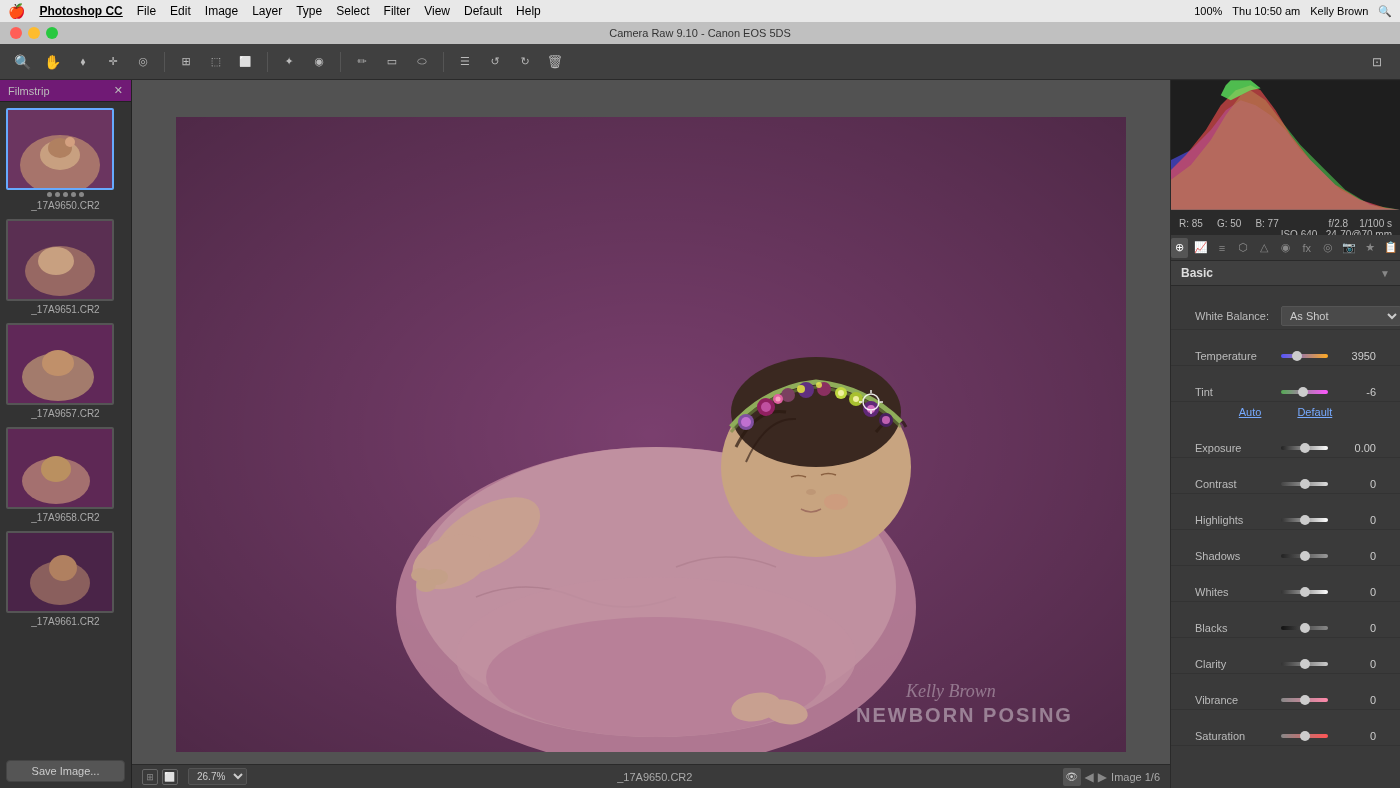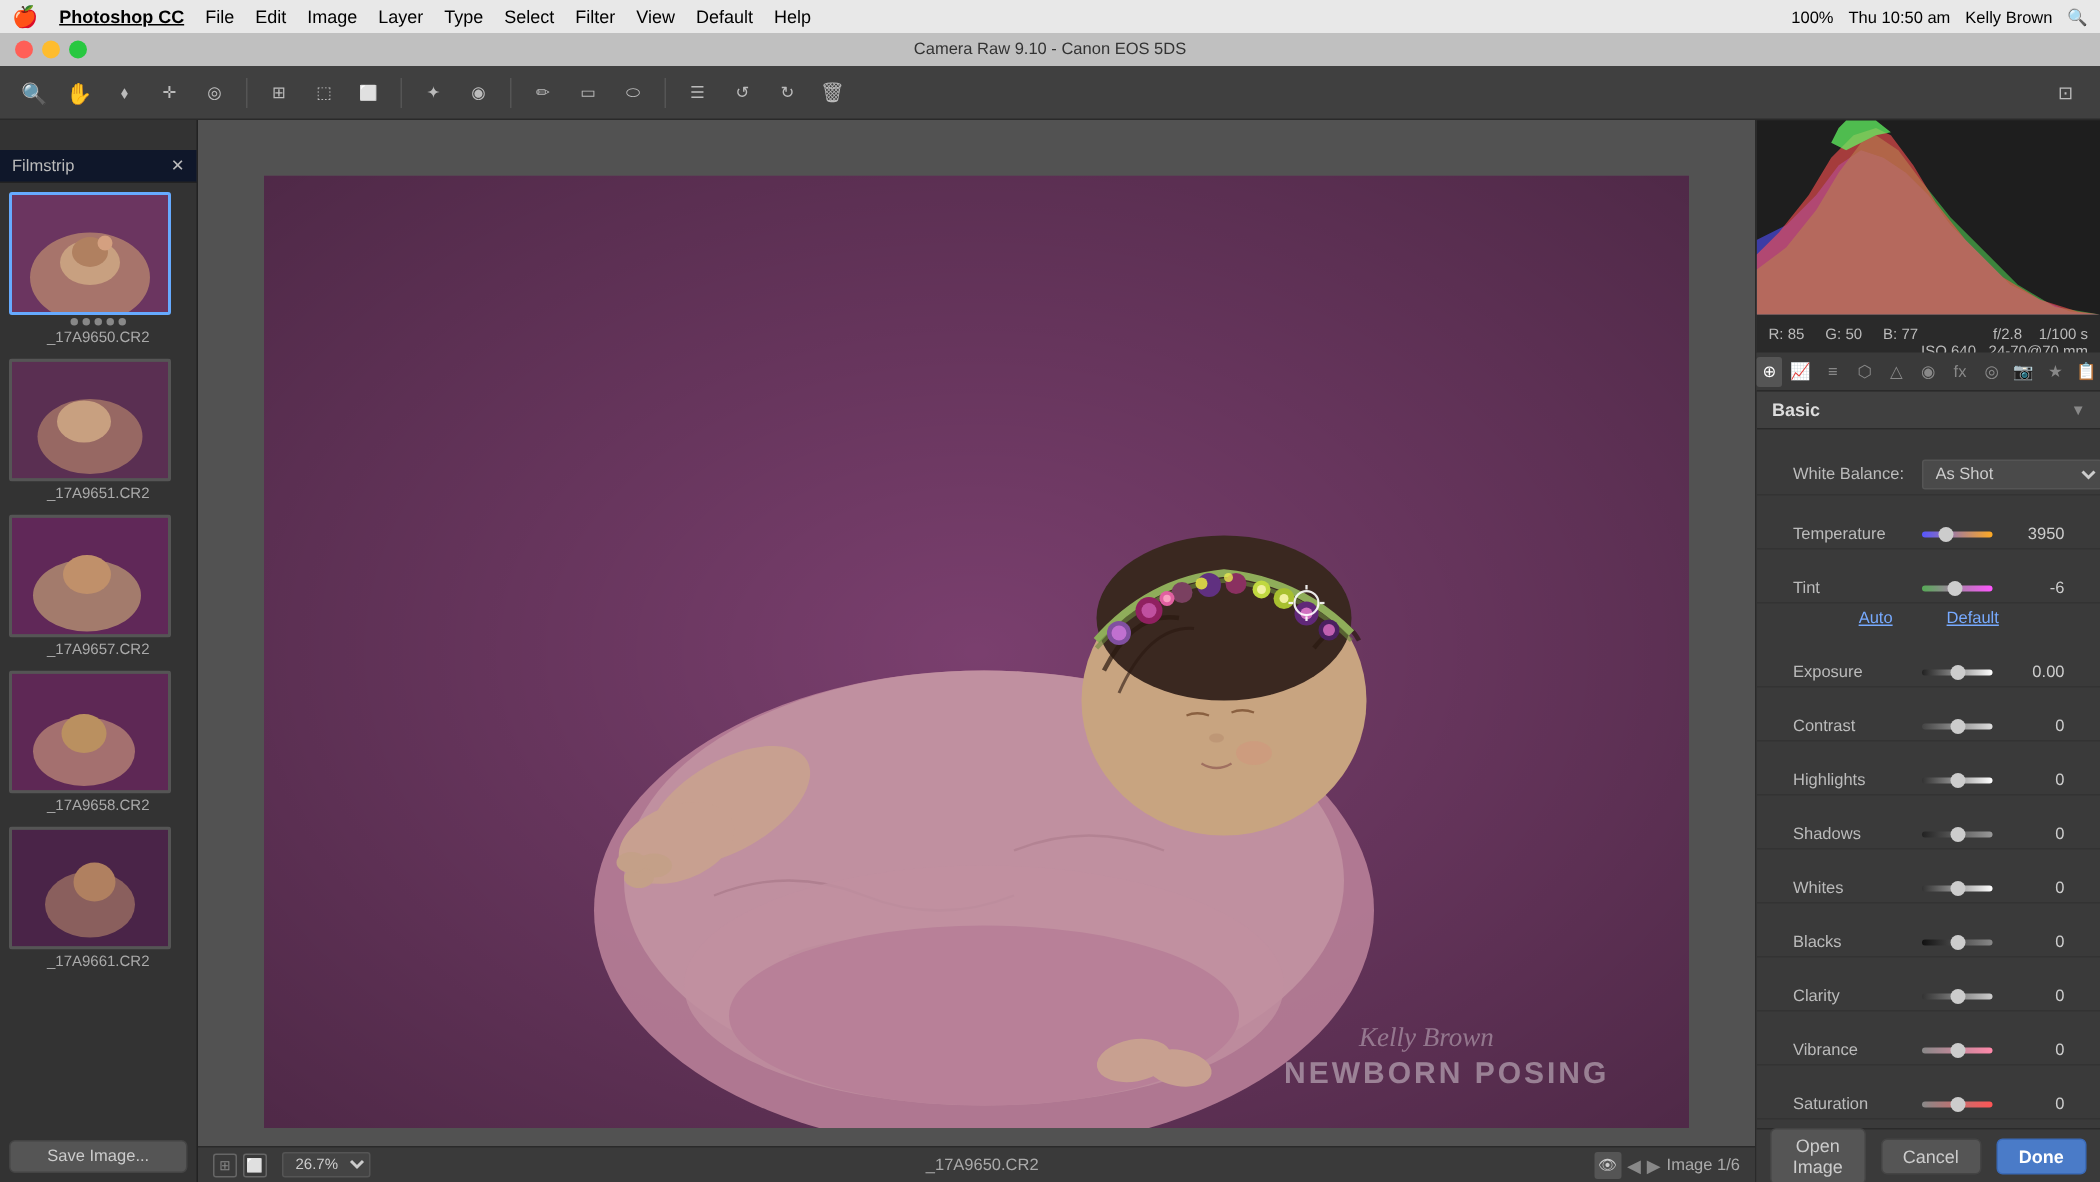--- a/index.html
+++ b/index.html
@@ -26,21 +26,21 @@
       color: #000;
       font-size: 12px;
       flex-shrink: 0;
     }
     #menu-bar .apple-logo { font-size: 14px; }
     #menu-bar .app-name { font-weight: bold; color: #000; text-decoration: underline; }
     #menu-bar .menu-item { color: #000; cursor: pointer; }
     .menu-bar-right {
       margin-left: auto;
       display: flex;
-      align-items: flex-end;
+      align-items: center;
       gap: 10px;
       font-size: 11px;
     }
 
     
     #title-bar {
       height: 22px;
       background: #c0c0c0;
       display: flex;
       align-items: center;
@@ -97,28 +97,27 @@
     #filmstrip {
       width: 132px;
       background: #333;
       display: flex;
       flex-direction: column;
       flex-shrink: 0;
       border-right: 1px solid #222;
     }
     #filmstrip-header {
       height: 22px;
-      background: #0f172a;
+      background: #701a75;
       display: flex;
       align-items: center;
       justify-content: space-between;
       padding: 0 8px;
       border-bottom: 1px solid #222;
       flex-shrink: 0;
-      margin-top: 20px;
     }
     #filmstrip-header span { font-size: 11px; color: #bbb; }
     .filmstrip-close { cursor: pointer; color: #888; font-size: 12px; }
     #filmstrip-items {
       flex: 1;
       overflow-y: auto;
       padding: 6px;
     }
     .filmstrip-item {
       margin-bottom: 8px;
@@ -833,21 +832,16 @@
         <div class="param-control">
           <div class="slider-track saturation-track">
             <div class="slider-thumb" style="left: 50%;"></div>
           </div>
         </div>
         <span class="param-value">0</span>
       </div>
 
     </div>
 
-    <div id="bottom-buttons">
-      <button class="bottom-btn btn-open">Open Image</button>
-      <button class="bottom-btn btn-cancel">Cancel</button>
-      <button class="bottom-btn btn-done">Done</button>
-    </div>
 
   </div>
 
 </div>
 
 </body></html>

